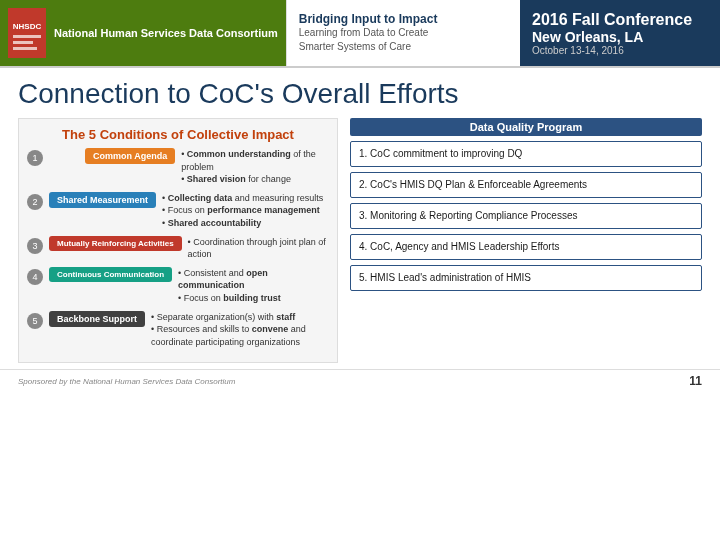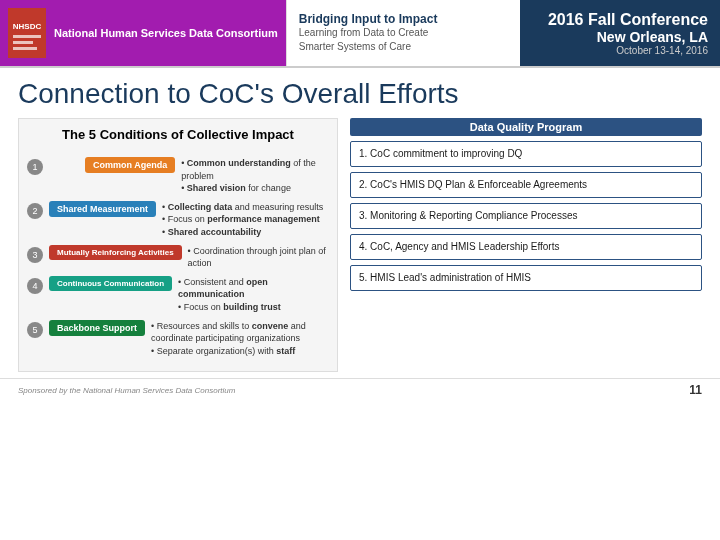--- a/index.html
+++ b/index.html
@@ -15,21 +15,21 @@
     .header {
       display: flex;
       align-items: stretch;
       background: #fff;
       height: 68px;
       border-bottom: 2px solid #ccc;
     }
     .logo-section {
       display: flex;
       align-items: center;
-      background: #a21caf;
+      background: #4d7c0f;
       padding: 6px 8px;
       min-width: 200px;
     }
     .logo-icon {
       width: 38px;
       height: 50px;
       background: #c0392b;
       margin-right: 8px;
       flex-shrink: 0;
       display: flex;
@@ -63,21 +63,21 @@
       color: #555;
       font-size: 10px;
       line-height: 1.4;
     }
 
     .right-section {
       background: #1a3a5c;
       color: #fff;
       display: flex;
       flex-direction: column;
-      align-items: flex-end;
+      align-items: flex-start;
       justify-content: center;
       padding: 6px 12px;
       min-width: 200px;
     }
     .conf-title {
       font-size: 16px;
       font-weight: bold;
       color: #fff;
     }
     .conf-city {
@@ -112,22 +112,22 @@
       width: 320px;
       flex-shrink: 0;
       background: #f5f5f5;
       border: 1px solid #ddd;
       padding: 8px;
       font-size: 10px;
     }
     .conditions-title {
       font-size: 13px;
       font-weight: bold;
-      color: #000000;
-      margin-bottom: 15px;
+      color: #c2410c;
+      margin-bottom: 6px;
       text-align: center;
     }
     .condition-row {
       display: flex;
       align-items: flex-start;
       margin-bottom: 6px;
       gap: 6px;
     }
     .condition-num {
       width: 16px;
@@ -149,21 +149,21 @@
       font-size: 9px;
       font-weight: bold;
       min-width: 90px;
       text-align: center;
       flex-shrink: 0;
     }
     .badge-orange { background: #e67e22; margin-left: 36px; }
     .badge-blue { background: #2980b9; }
     .badge-red { background: #c0392b; }
     .badge-teal { background: #16a085; }
-    .badge-green { background: #15803d; }
+    .badge-green { background: #404040; }
 
     .condition-bullets {
       font-size: 9px;
       color: #333;
       line-height: 1.4;
     }
     .condition-bullets span {
       font-weight: bold;
     }
 
@@ -283,22 +283,22 @@
         <div class="condition-bullets">
           <div>• Consistent and <span>open communication</span></div>
           <div>• Focus on <span>building trust</span></div>
         </div>
       </div>
 
       <div class="condition-row">
         <div class="condition-num">5</div>
         <div class="condition-badge badge-green">Backbone Support</div>
         <div class="condition-bullets">
+          <div>• Separate organization(s) with <span>staff</span></div>
           <div>• Resources and skills to <span>convene</span> and coordinate participating organizations</div>
-          <div>• Separate organization(s) with <span>staff</span></div>
         </div>
       </div>
     </div>
 
     <div class="dq-panel">
       <div class="dq-header">Data Quality Program</div>
       <div class="dq-box">1. CoC commitment to improving DQ</div>
       <div class="dq-box">2. CoC's HMIS DQ Plan &amp; Enforceable Agreements</div>
       <div class="dq-box">3. Monitoring &amp; Reporting Compliance Processes</div>
       <div class="dq-box">4. CoC, Agency and HMIS Leadership Efforts</div>

